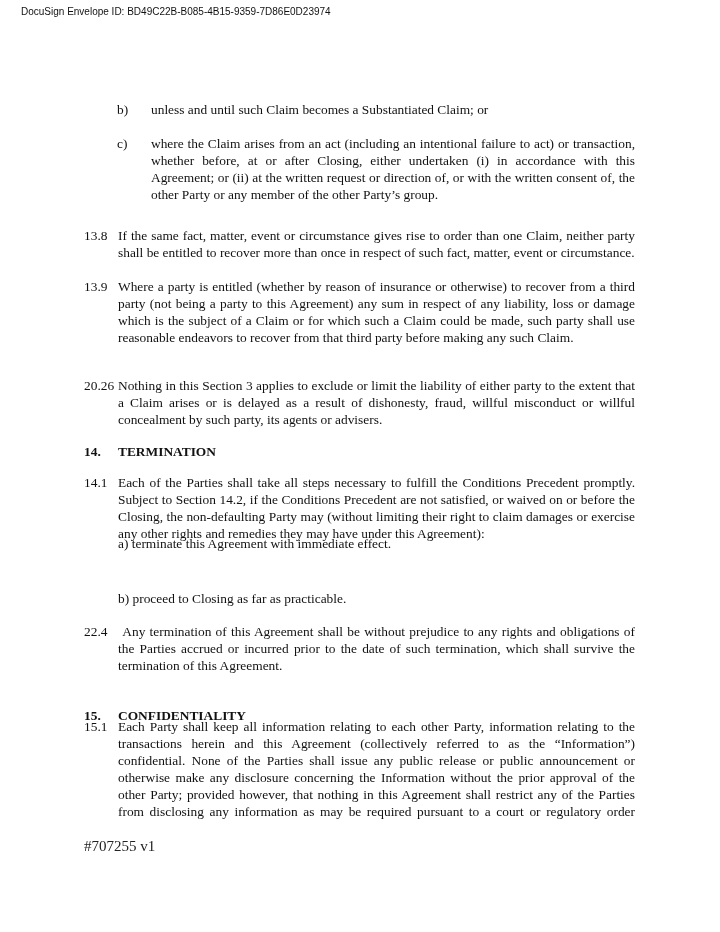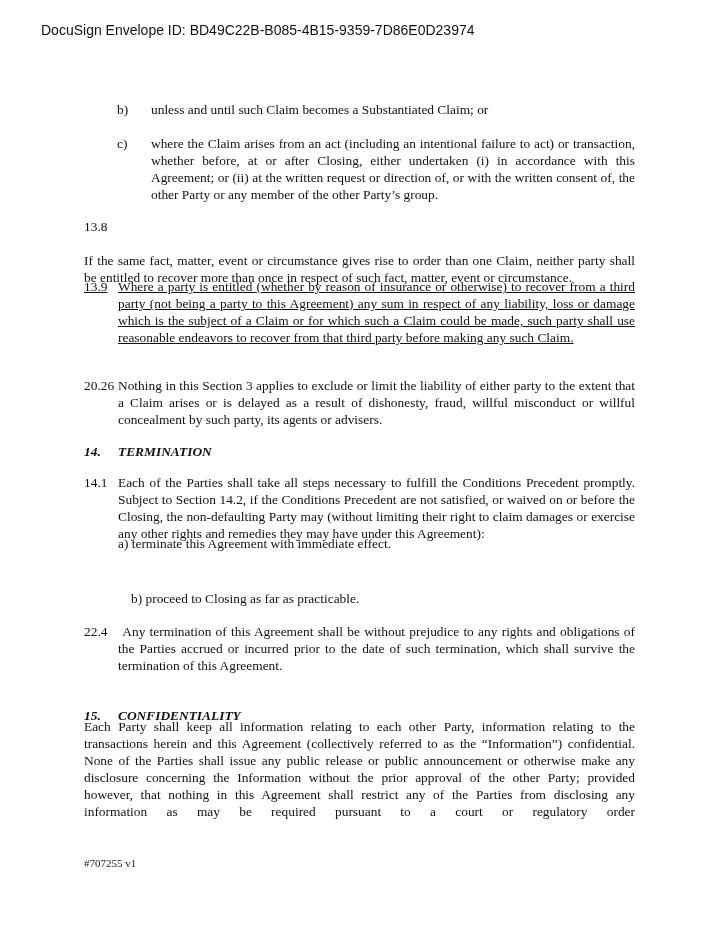--- a/index.html
+++ b/index.html
@@ -10,26 +10,25 @@
     body {
       width: 720px;
       height: 932px;
       position: relative;
       overflow: hidden;
       color: #111111;
     }
     .envelope {
       position: absolute;
       left: 21px;
-      top: 22px;
+      top: 6px;
       font-family: "Liberation Sans", sans-serif;
-      font-size: 14px;
+      font-size: 10px;
       color: #111;
       letter-spacing: 0;
-      margin-left: 20px;
     }
     .doc {
       font-family: "Liberation Serif", serif;
       font-size: 13.4px;
       line-height: 17px;
       color: #111;
     }
     .block {
       position: absolute;
       left: 84px;
@@ -54,90 +53,90 @@
     .sub {
       position: absolute;
       left: 117px;
       width: 518px;
     }
     .heading {
       position: absolute;
       left: 84px;
       font-weight: bold;
       display: flex;
-      font-style: italic;
     }
     .heading .num { flex: 0 0 34px; }
     .simple {
       position: absolute;
       left: 118px;
     }
     .footer {
       position: absolute;
       left: 84px;
-      top: 857px;
+      top: 838px;
       font-family: "Liberation Serif", serif;
-      font-size: 11px;
+      font-size: 15px;
       color: #222;
     }
   </style>
 </head>
 <body>
 
 <div class="envelope">DocuSign Envelope ID: BD49C22B-B085-4B15-9359-7D86E0D23974</div>
 
 <div class="doc">
 
   <div class="sub para" style="top:101px;">
     <span class="sub-num" style="flex-basis:34px;">b)</span>
     <span class="text">unless and until such Claim becomes a Substantiated Claim; or</span>
   </div>
 
   <div class="sub para" style="top:135px;">
     <span class="sub-num" style="flex-basis:34px;">c)</span>
     <span class="text">where the Claim arises from an act (including an intentional failure to act) or transaction, whether before, at or after Closing, either undertaken (i) in accordance with this Agreement; or (ii) at the written request or direction of, or with the written consent of, the other Party or any member of the other Party’s group.</span>
   </div>
 
-  <div class="block para" style="top:218px;flex-direction:column;">
+  <div class="block para" style="top:227px;">
     <span class="num">13.8</span>
     <span class="text">If the same fact, matter, event or circumstance gives rise to order than one Claim, neither party shall be entitled to recover more than once in respect of such fact, matter, event or circumstance.</span>
   </div>
 
-  <div class="block para" style="top:278px;text-decoration:underline;">
+  <div class="block para" style="top:278px;">
     <span class="num">13.9</span>
     <span class="text">Where a party is entitled (whether by reason of insurance or otherwise) to recover from a third party (not being a party to this Agreement) any sum in respect of any liability, loss or damage which is the subject of a Claim or for which such a Claim could be made, such party shall use reasonable endeavors to recover from that third party before making any such Claim.</span>
   </div>
 
   <div class="block para" style="top:377px;">
     <span class="num">20.26</span>
     <span class="text">Nothing in this Section 3 applies to exclude or limit the liability of either party to the extent that a Claim arises or is delayed as a result of dishonesty, fraud, willful misconduct or willful concealment by such party, its agents or advisers.</span>
   </div>
 
   <div class="heading" style="top:443px;">
     <span class="num">14.</span>
     <span>TERMINATION</span>
   </div>
 
   <div class="block para" style="top:474px;">
     <span class="num">14.1</span>
     <span class="text">Each of the Parties shall take all steps necessary to fulfill the Conditions Precedent promptly. Subject to Section 14.2, if the Conditions Precedent are not satisfied, or waived on or before the Closing, the non-defaulting Party may (without limiting their right to claim damages or exercise any other rights and remedies they may have under this Agreement):</span>
   </div>
 
   <div class="simple" style="top:535px;">a) terminate this Agreement with immediate effect.</div>
-  <div class="simple" style="top:590px;margin-left:13px;">b)  proceed to Closing as far as practicable.</div>
+  <div class="simple" style="top:590px;">b)  proceed to Closing as far as practicable.</div>
 
   <div class="block para" style="top:623px;">
     <span class="num">22.4</span>
     <span class="text" style="white-space:pre-wrap;"> Any termination of this Agreement shall be without prejudice to any rights and obligations of the Parties accrued or incurred prior to the date of such termination, which shall survive the termination of this Agreement.</span>
   </div>
 
   <div class="heading" style="top:707px;">
     <span class="num">15.</span>
     <span>CONFIDENTIALITY</span>
   </div>
 
   <div class="block para" style="top:718px;">
+    <span class="num">15.1</span>
     <span class="text" style="text-align-last:justify;">Each Party shall keep all information relating to each other Party, information relating to the transactions herein and this Agreement (collectively referred to as the “Information”) confidential. None of the Parties shall issue any public release or public announcement or otherwise make any disclosure concerning the Information without the prior approval of the other Party; provided however, that nothing in this Agreement shall restrict any of the Parties from disclosing any information as may be required pursuant to a court or regulatory order</span>
   </div>
 
 </div>
 
 <div class="footer">#707255 v1</div>
 
 </body></html>

